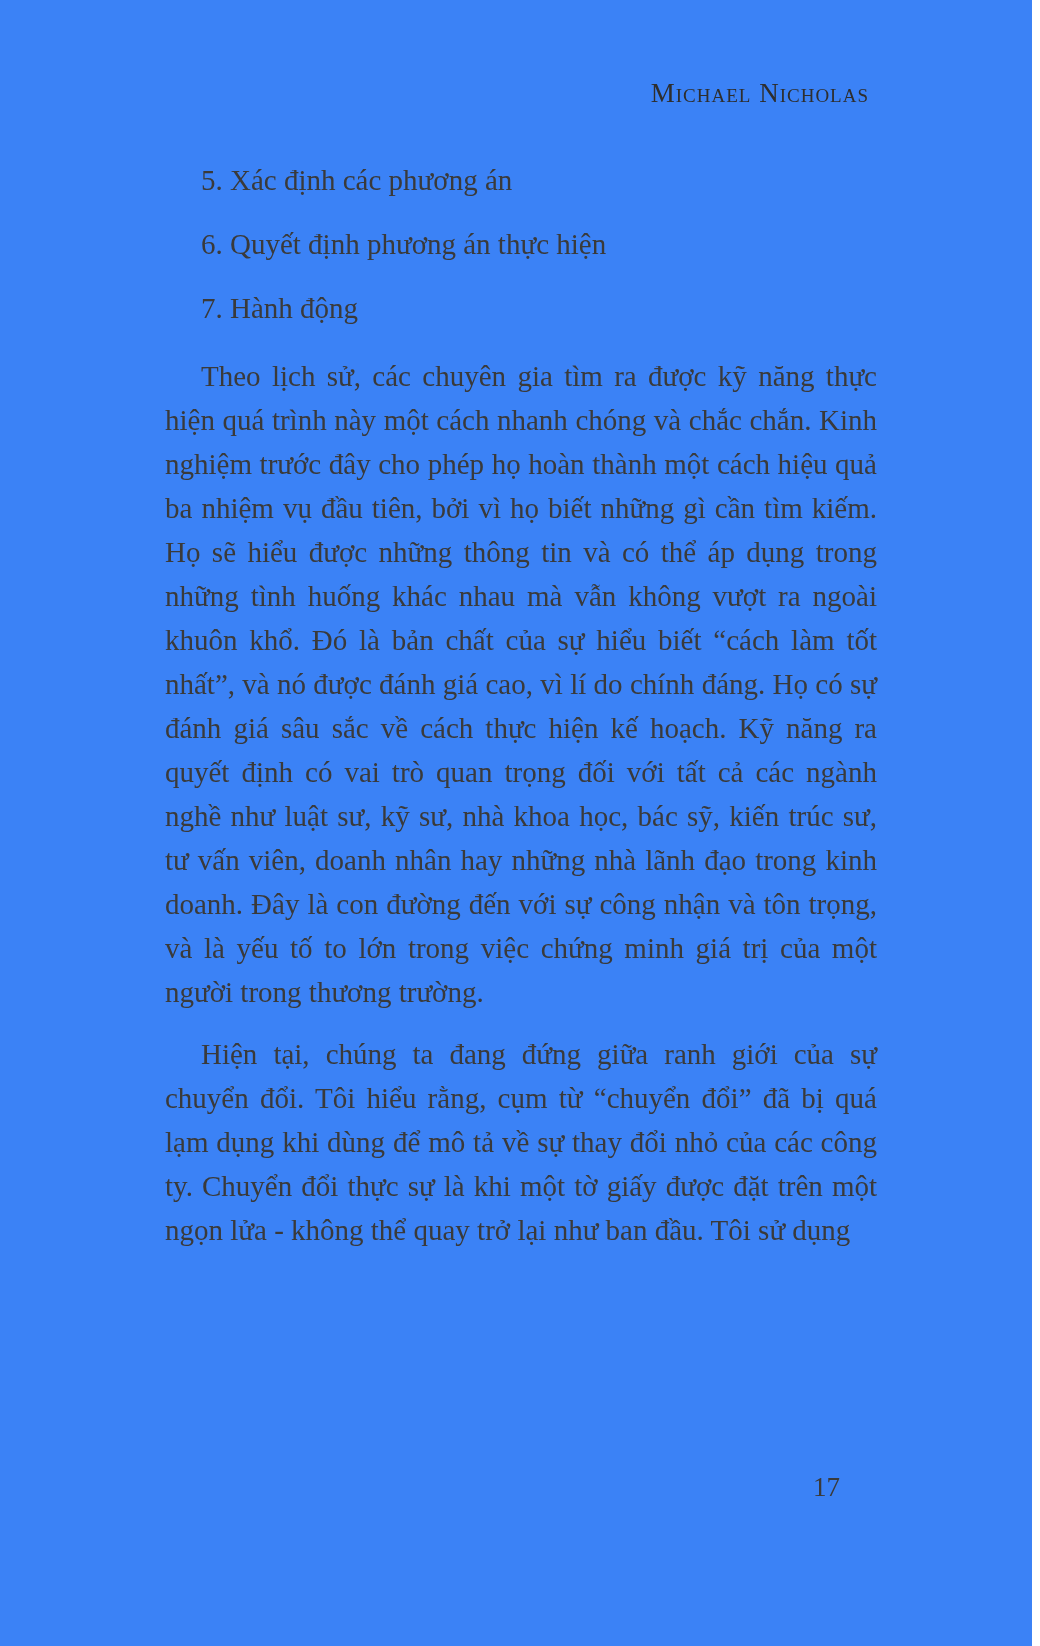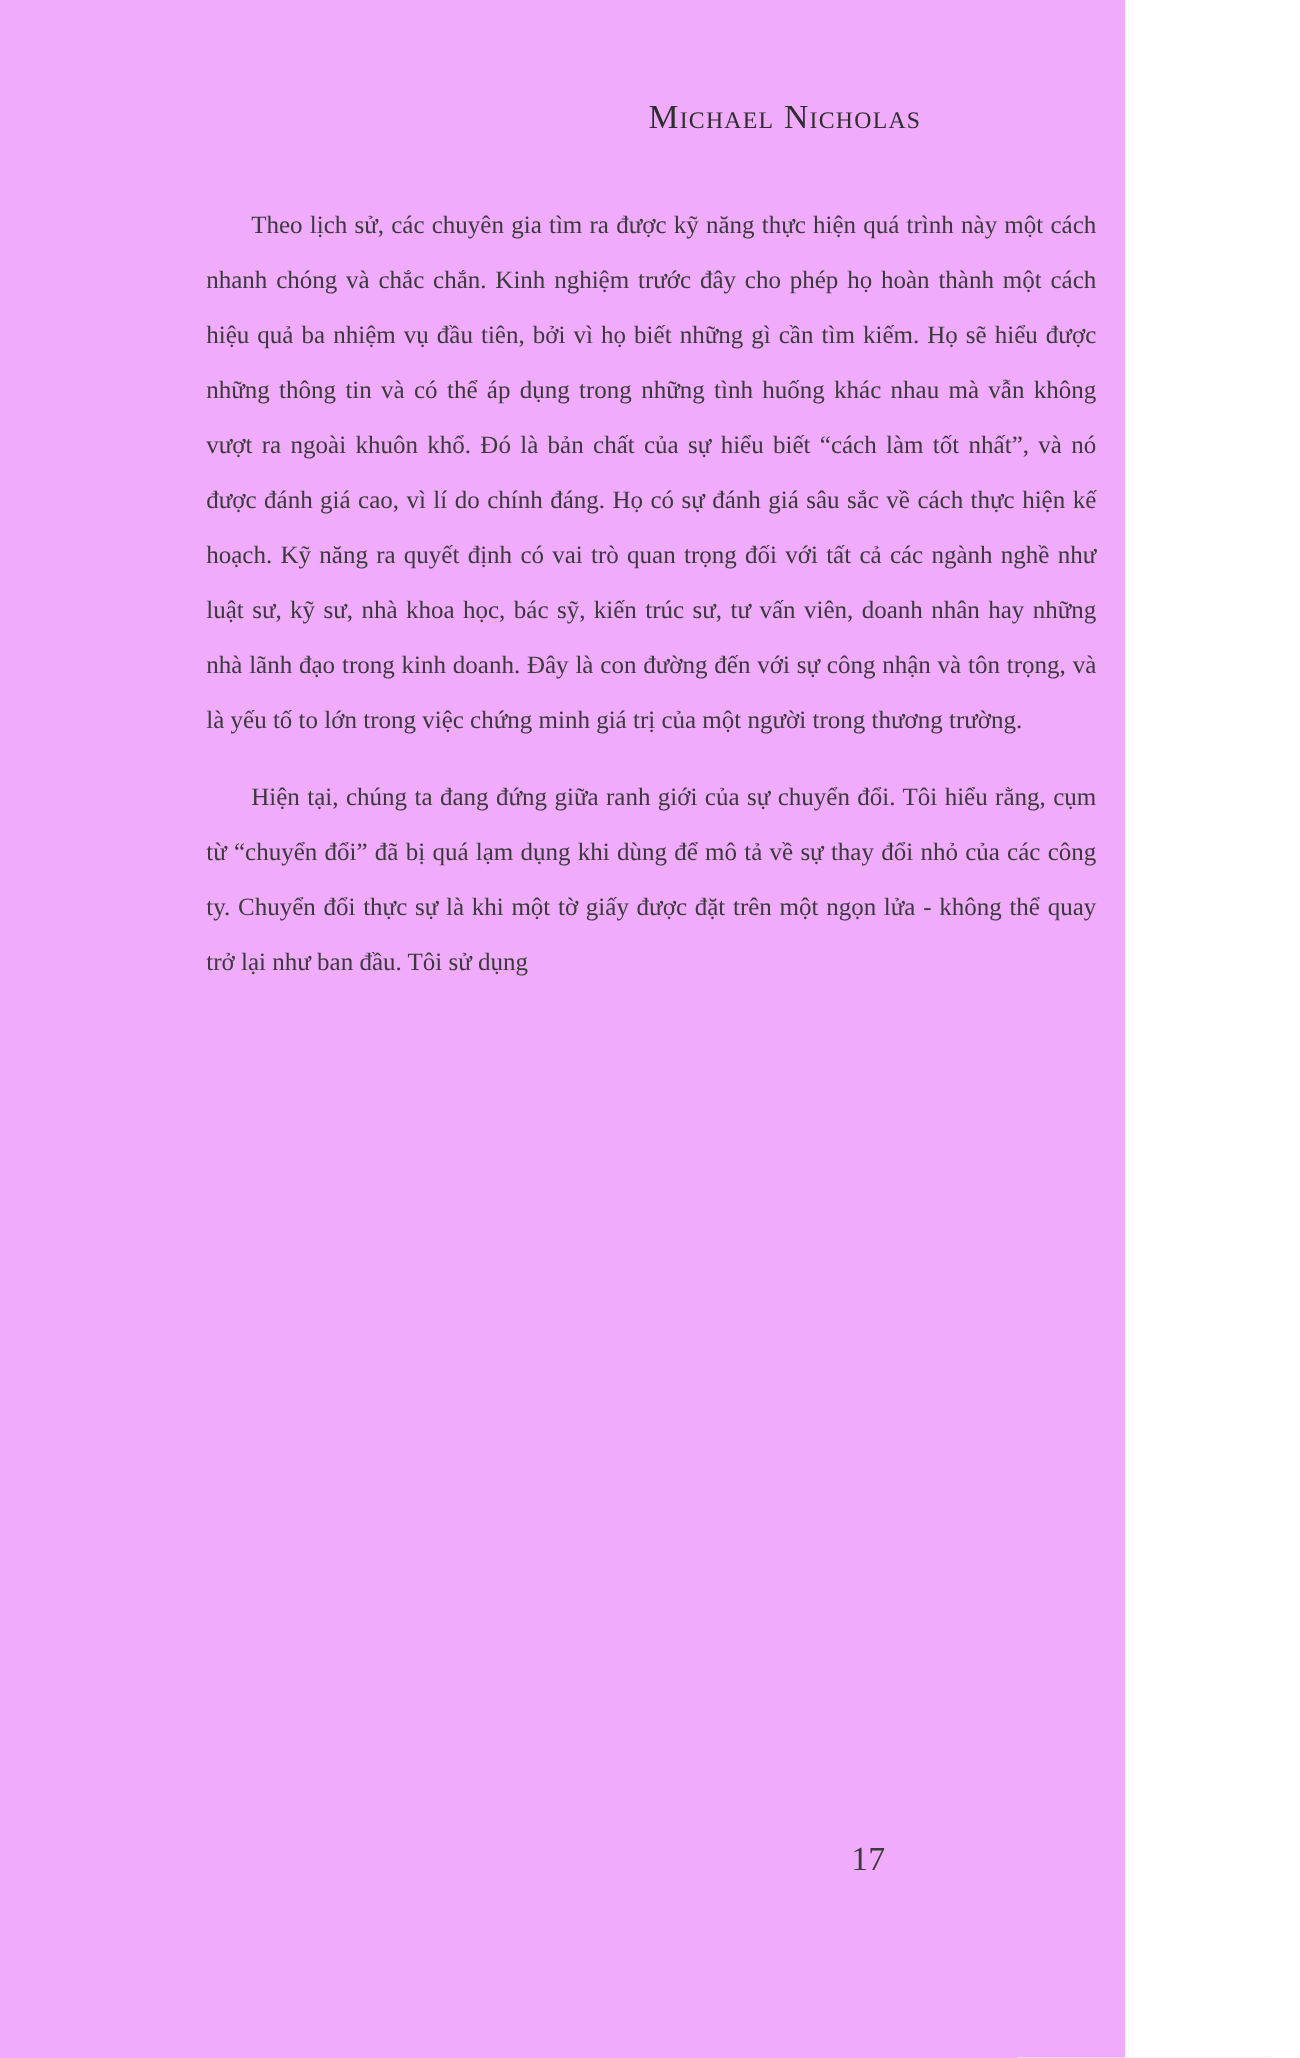--- a/index.html
+++ b/index.html
@@ -2,23 +2,23 @@
 <html lang="vi"><head>
 <meta charset="utf-8">
 <style>
   html, body {
     margin: 0;
     padding: 0;
     background: #ffffff;
   }
   .page {
     position: relative;
-    width: 900px;
+    width: 1032px;
     height: 1646px;
-    background: #f0abfc;
+    background: #3b82f6;
     font-family: "Liberation Serif", "DejaVu Serif", serif;
     color: #3a3a3a;
     overflow: hidden;
   }
   .running-header {
     position: absolute;
     top: 78px;
     left: 165px;
     right: 163px;
     text-align: right;
@@ -34,21 +34,21 @@
     width: 712px;
   }
   .list-item {
     margin: 0 0 20px 36px;
     font-size: 29px;
     line-height: 44px;
     color: #3a3a3a;
   }
   .para {
     margin: 0 0 18px 0;
-    font-size: 20px;
+    font-size: 29px;
     line-height: 44px;
     text-align: justify;
     text-indent: 36px;
     color: #3a3a3a;
   }
   .para + .para {
     margin-top: 0;
   }
   .list-block {
     margin-bottom: 24px;
@@ -63,20 +63,25 @@
 </style>
 </head>
 <body>
 
 <div class="page">
 
   <div class="running-header">Michael Nicholas</div>
 
   <div class="content">
 
+    <div class="list-block">
+      <p class="list-item">5. Xác định các phương án</p>
+      <p class="list-item">6. Quyết định phương án thực hiện</p>
+      <p class="list-item">7. Hành động</p>
+    </div>
 
     <p class="para">Theo lịch sử, các chuyên gia tìm ra được kỹ năng thực hiện quá trình này một cách nhanh chóng và chắc chắn. Kinh nghiệm trước đây cho phép họ hoàn thành một cách hiệu quả ba nhiệm vụ đầu tiên, bởi vì họ biết những gì cần tìm kiếm. Họ sẽ hiểu được những thông tin và có thể áp dụng trong những tình huống khác nhau mà vẫn không vượt ra ngoài khuôn khổ. Đó là bản chất của sự hiểu biết “cách làm tốt nhất”, và nó được đánh giá cao, vì lí do chính đáng. Họ có sự đánh giá sâu sắc về cách thực hiện kế hoạch. Kỹ năng ra quyết định có vai trò quan trọng đối với tất cả các ngành nghề như luật sư, kỹ sư, nhà khoa học, bác sỹ, kiến trúc sư, tư vấn viên, doanh nhân hay những nhà lãnh đạo trong kinh doanh. Đây là con đường đến với sự công nhận và tôn trọng, và là yếu tố to lớn trong việc chứng minh giá trị của một người trong thương trường.</p>
 
     <p class="para">Hiện tại, chúng ta đang đứng giữa ranh giới của sự chuyển đổi. Tôi hiểu rằng, cụm từ “chuyển đổi” đã bị quá lạm dụng khi dùng để mô tả về sự thay đổi nhỏ của các công ty. Chuyển đổi thực sự là khi một tờ giấy được đặt trên một ngọn lửa - không thể quay trở lại như ban đầu. Tôi sử dụng</p>
 
   </div>
 
   <div class="page-number">17</div>
 
 </div>

